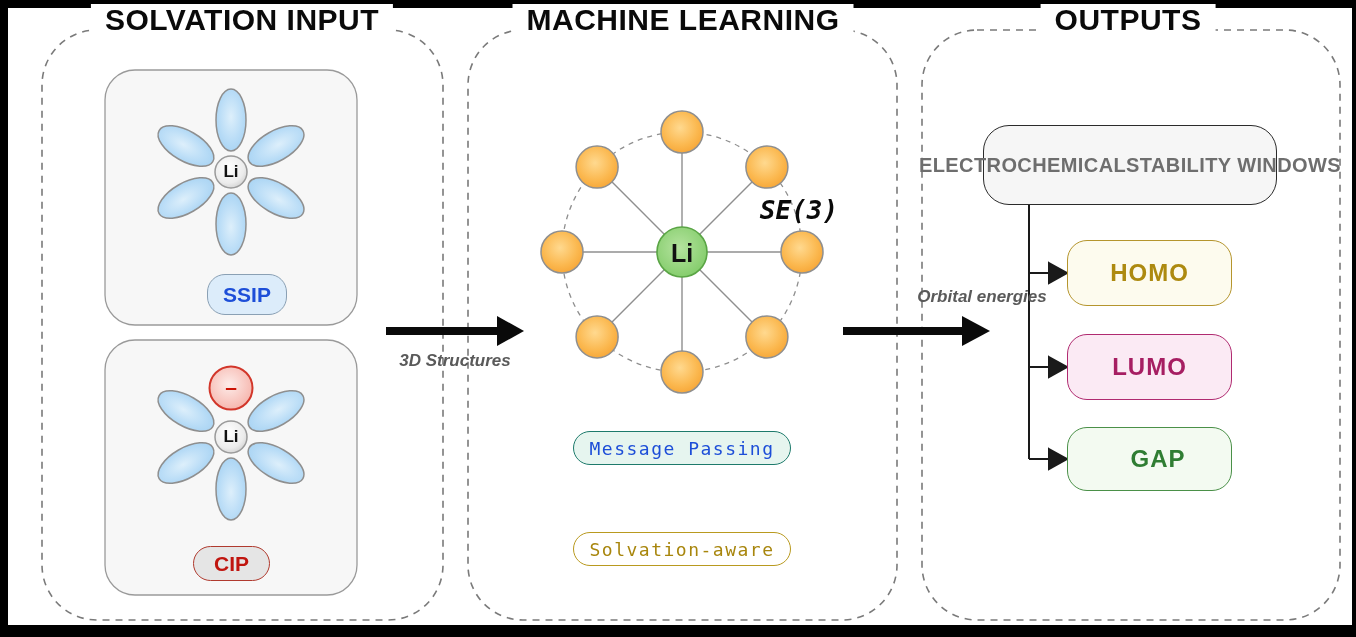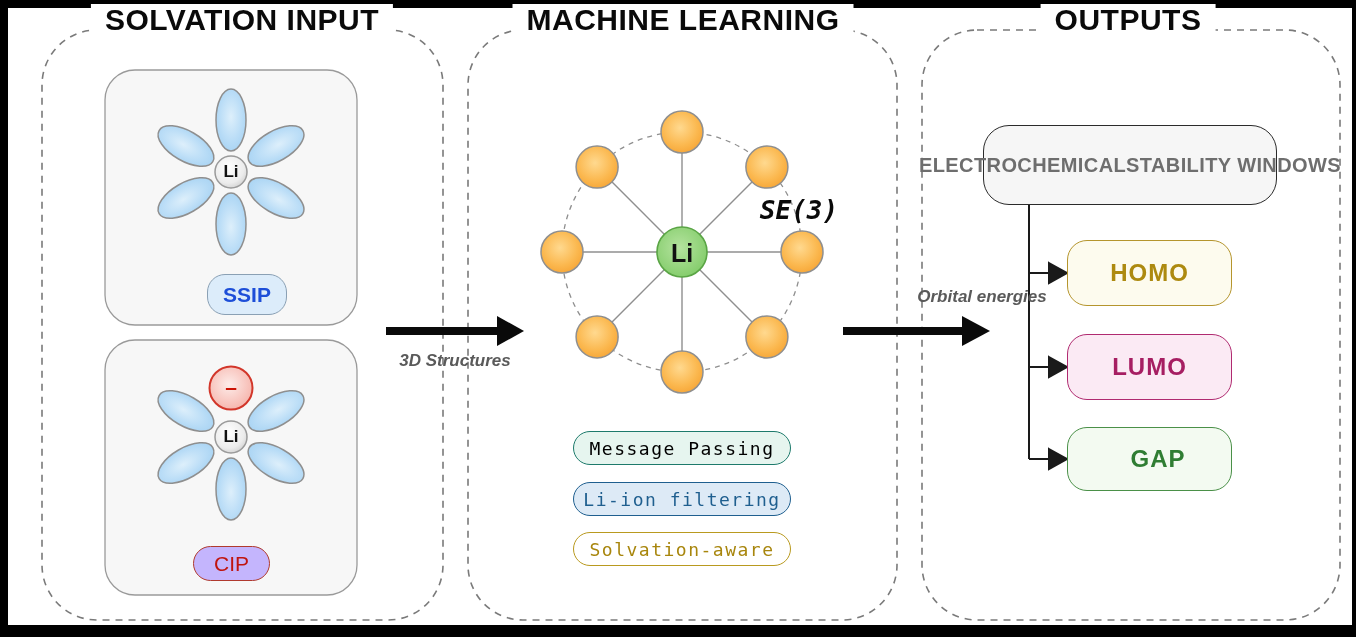--- a/index.html
+++ b/index.html
@@ -22,22 +22,22 @@
   .pill {
     position:absolute; display:flex; align-items:center; justify-content:center;
     box-sizing:border-box; white-space:nowrap;
   }
 
   
   #ssip-badge { left:207px; top:274px; width:80px; height:41px; border-radius:18px;
     background:#dcecfa; border:1.4px solid #8aa0b4; color:#1d4ed8;
     font-weight:bold; font-size:21px; }
   #cip-badge  { left:193px; top:546px; width:77px; height:35px; border-radius:18px;
-    background:#c4b5fd; border:1.4px solid #b03a2e; color:#c0150f;
-    font-weight:normal; font-size:21px; }
+    background:#e5e5e5; border:1.4px solid #b03a2e; color:#c0150f;
+    font-weight:bold; font-size:21px; }
 
   
   .atom-label { position:absolute; transform:translate(-50%,-50%);
     font-weight:bold; color:#111; white-space:nowrap; }
   #ssip-li  { left:231px; top:172px; font-size:17px; }
   #cip-li   { left:231px; top:437px; font-size:17px; }
   #cip-anion{ left:231px; top:387px; font-size:21px; color:#cc1205; }
   #graph-li { left:682px; top:253px; font-size:25px; }
 
   
@@ -45,21 +45,21 @@
     font-family:"DejaVu Sans Mono", monospace; font-style:italic; font-weight:bold;
     font-size:26px; color:#0a0a0a; white-space:nowrap; }
   .flow-label { position:absolute; transform:translateX(-50%); font-style:italic;
     font-weight:bold; font-size:17px; color:#5a5a5a; white-space:nowrap; }
   #label-3d      { left:455px; top:351px; }
   #label-orbital { left:950px; top:287px;margin-left:32px; }
 
   
   .ml-badge { left:573px; width:218px; height:34px; border-radius:17px;
     font-family:"DejaVu Sans Mono", monospace; font-size:18px; letter-spacing:1.5px; }
-  #badge-mp  { top:431px; background:#e6f5ef; border:1.5px solid #1d7a6b; color:#000000; }
+  #badge-mp  { top:431px; background:#e6f5ef; border:1.5px solid #1d7a6b; color:#1d4ed8; }
   #badge-li  { top:482px; background:#ddeaf6; border:1.5px solid #1f5f8f; color:#1f5f8f; }
   #badge-sa  { top:532px; background:#ffffff; border:1.5px solid #b99a1f; color:#a8860d; }
 
   
   #esw-box { left:983px; top:125px; width:294px; height:80px; border-radius:26px;
     background:#f6f6f6; border:1.6px solid #2b2b2b; flex-direction:row;
     font-weight:bold; font-size:20px; color:#6e6e6e; letter-spacing:0.4px; line-height:25px; }
   .out-box { left:1067px; width:165px; font-weight:bold; font-size:24px;
     letter-spacing:1px; border-radius:20px; }
   #homo-box { top:240px; height:66px; background:#fdfbee; border:1.6px solid #b5952d; color:#ad8a10; }
@@ -186,21 +186,20 @@
 
   <div class="pill" id="ssip-badge">SSIP</div>
   <div class="pill" id="cip-badge">CIP</div>
 
   <div id="se3-label">SE(3)</div>
 
   <div class="flow-label" id="label-3d">3D Structures</div>
   <div class="flow-label" id="label-orbital">Orbital energies</div>
 
   <div class="pill ml-badge" id="badge-mp">Message Passing</div>
-  <div class="pill ml-badge" id="badge-li">Li-ion filtering</div>
   <div class="pill ml-badge" id="badge-sa">Solvation-aware</div>
 
   <div class="pill" id="esw-box">
     <div>ELECTROCHEMICAL</div>
     <div>STABILITY WINDOWS</div>
   </div>
   <div class="pill out-box" id="homo-box">HOMO</div>
   <div class="pill out-box" id="lumo-box">LUMO</div>
   <div class="pill out-box" id="gap-box">GAP</div>
 

